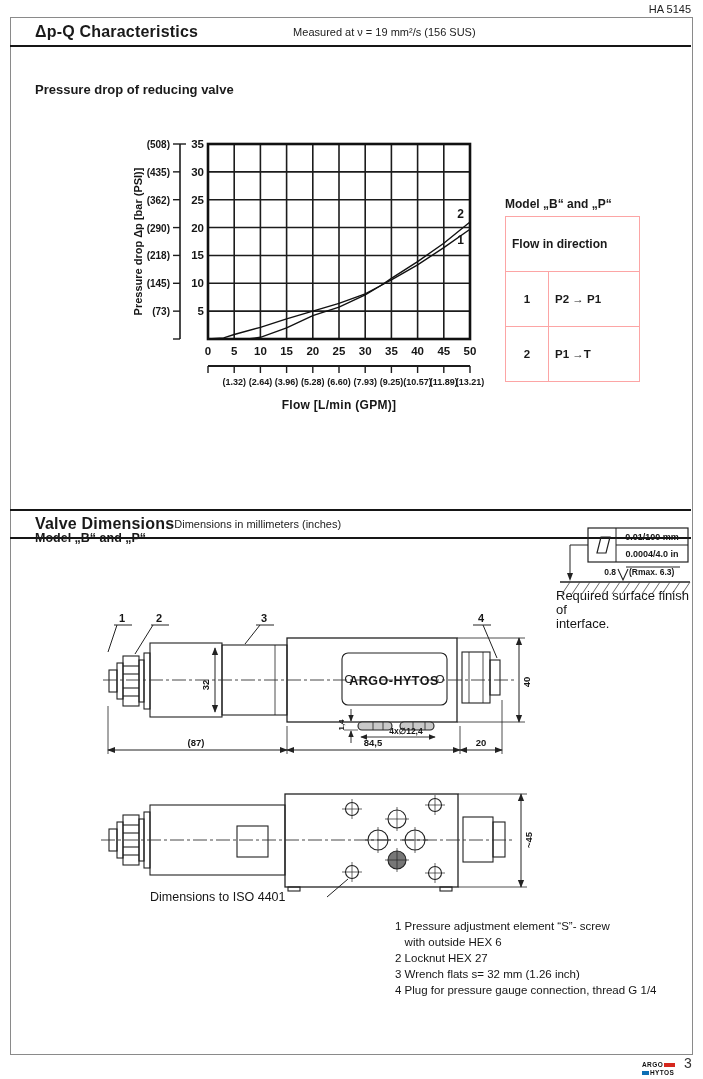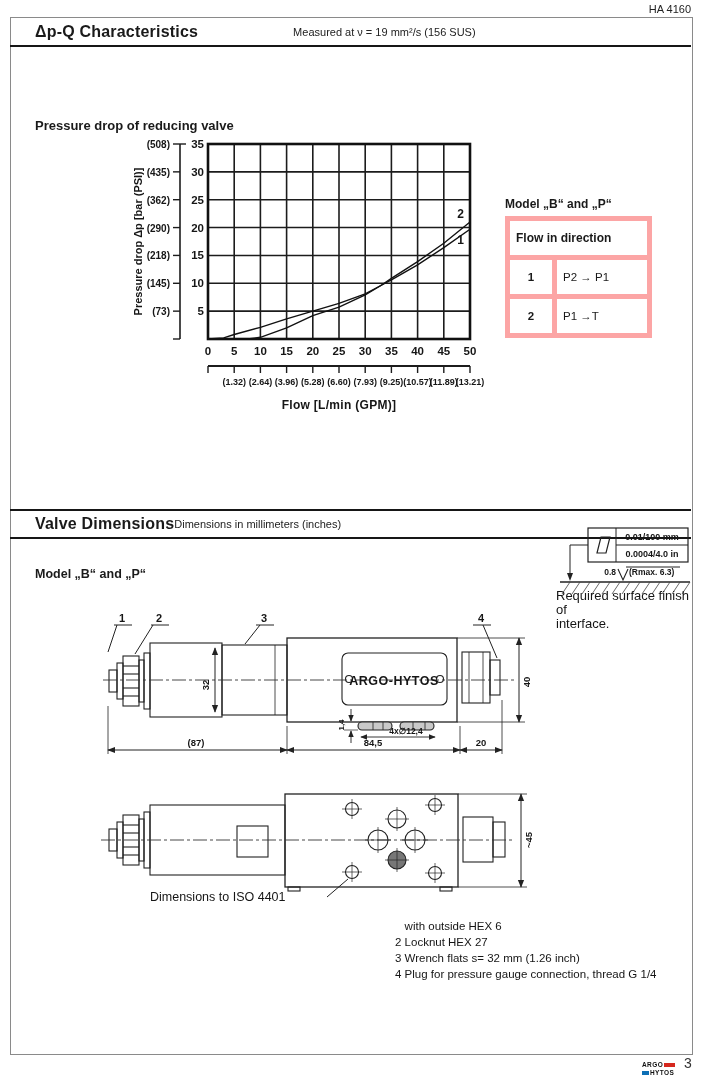--- a/index.html
+++ b/index.html
@@ -7,43 +7,43 @@
         font-family:"Liberation Sans",sans-serif;color:#1a1a1a;overflow:hidden;}
   .abs{position:absolute;}
   .frame{left:10px;top:17px;width:681px;height:1036px;border:1px solid #8a8a8a;}
   .band{left:10px;width:681px;height:27px;border-bottom:2px solid #161616;display:flex;align-items:center;}
   .band1{top:18px;}
   .band2{top:509px;border-top:2px solid #161616;height:26px;}
   .band-title{font-size:16px;font-weight:bold;letter-spacing:.2px;padding-left:25px;}
   .band-sub{font-size:11px;color:#222;}
   .band1 .band-sub{margin-left:95px;}
   .band2 .band-sub{}
-  .h2{font-size:13px;font-weight:bold;margin-top:36px;}
+  .h2{font-size:13px;font-weight:bold;}
   .legend-title{font-size:12px;font-weight:bold;margin-bottom:5px;}
   table.legend{border-collapse:collapse;font-size:11.5px;}
-  table.legend th, table.legend td{border:5px solid #fca5a5;padding:8px 6px;height:18px;}
+  table.legend th, table.legend td{border:1px solid #fca5a5;padding:18px 6px;height:18px;}
   table.legend th{text-align:left;font-size:12px;padding-left:6px;}
   table.legend td.c{width:30px;text-align:center;font-weight:bold;}
-  table.legend td.d{width:78px;font-weight:normal;margin-left:28px;}
+  table.legend td.d{width:78px;font-weight:bold;margin-left:28px;}
   .notes{font-size:11.5px;line-height:16px;white-space:pre;color:#151515;}
   .caption{font-size:13px;line-height:14px;color:#151515;}
   .docnum{top:3px;right:12px;font-size:11px;color:#222;}
   .pagenum{left:684px;top:1055px;font-size:14px;color:#333;}
   .logo{left:642px;top:1059px;line-height:5px;}
   .logo .t{font-size:6.5px;font-weight:900;letter-spacing:.4px;color:#111;}
   .logo .red{display:inline-block;width:11px;height:4px;background:#d6281e;margin-left:1px;}
   .logo .blue{display:inline-block;width:7px;height:4px;background:#0c6fb5;margin-right:1px;}
   svg text{font-family:"Liberation Sans",sans-serif;fill:#161616;}
 </style>
 </head>
 <body>
 
 <div class="page">
 
-  <div class="abs docnum">HA 4160</div>
+  <div class="abs docnum">HA 5145</div>
 
   <div class="abs frame"></div>
 
   <div class="abs band band1">
     <span class="band-title">Δp-Q Characteristics</span>
     <span class="band-sub">Measured at  ν = 19 mm²/s (156 SUS)</span>
   </div>
 
   <div class="abs h2" style="left:35px;top:82px;">Pressure drop of reducing valve</div>
 
@@ -338,21 +338,21 @@
 
     <line x1="363" y1="12" x2="432" y2="12" stroke="#222" stroke-width=".8"></line>
     <line x1="363" y1="105" x2="432" y2="105" stroke="#222" stroke-width=".8"></line>
     <line x1="426" y1="12" x2="426" y2="105" stroke="#222" stroke-width="1" marker-start="url(#d2a)" marker-end="url(#d2a)"></line>
     <text transform="rotate(-90 437 58)" x="437" y="58" font-size="9.5" font-weight="600" text-anchor="middle">~45</text>
 
     <text x="55" y="119" font-size="12.5">Dimensions to ISO 4401</text>
     <line x1="232" y1="115" x2="253" y2="97" stroke="#222" stroke-width="1"></line>
   </svg>
 
-  <div class="abs notes" style="left:395px;top:918px;" id="notes-box"><div>   with outside HEX 6</div><div>2 Locknut HEX 27</div><div>3 Wrench flats s= 32 mm (1.26 inch)</div><div>4 Plug for pressure gauge connection, thread G 1/4</div></div>
+  <div class="abs notes" style="left:395px;top:918px;" id="notes-box"><div>1 Pressure adjustment element “S”- screw</div><div>   with outside HEX 6</div><div>2 Locknut HEX 27</div><div>3 Wrench flats s= 32 mm (1.26 inch)</div><div>4 Plug for pressure gauge connection, thread G 1/4</div></div>
 
   <div class="abs logo">
     <div><span class="t">ARGO</span><span class="red"></span></div>
     <div><span class="blue"></span><span class="t">HYTOS</span></div>
   </div>
   <div class="abs pagenum">3</div>
 
 </div>
 
 </body></html>

